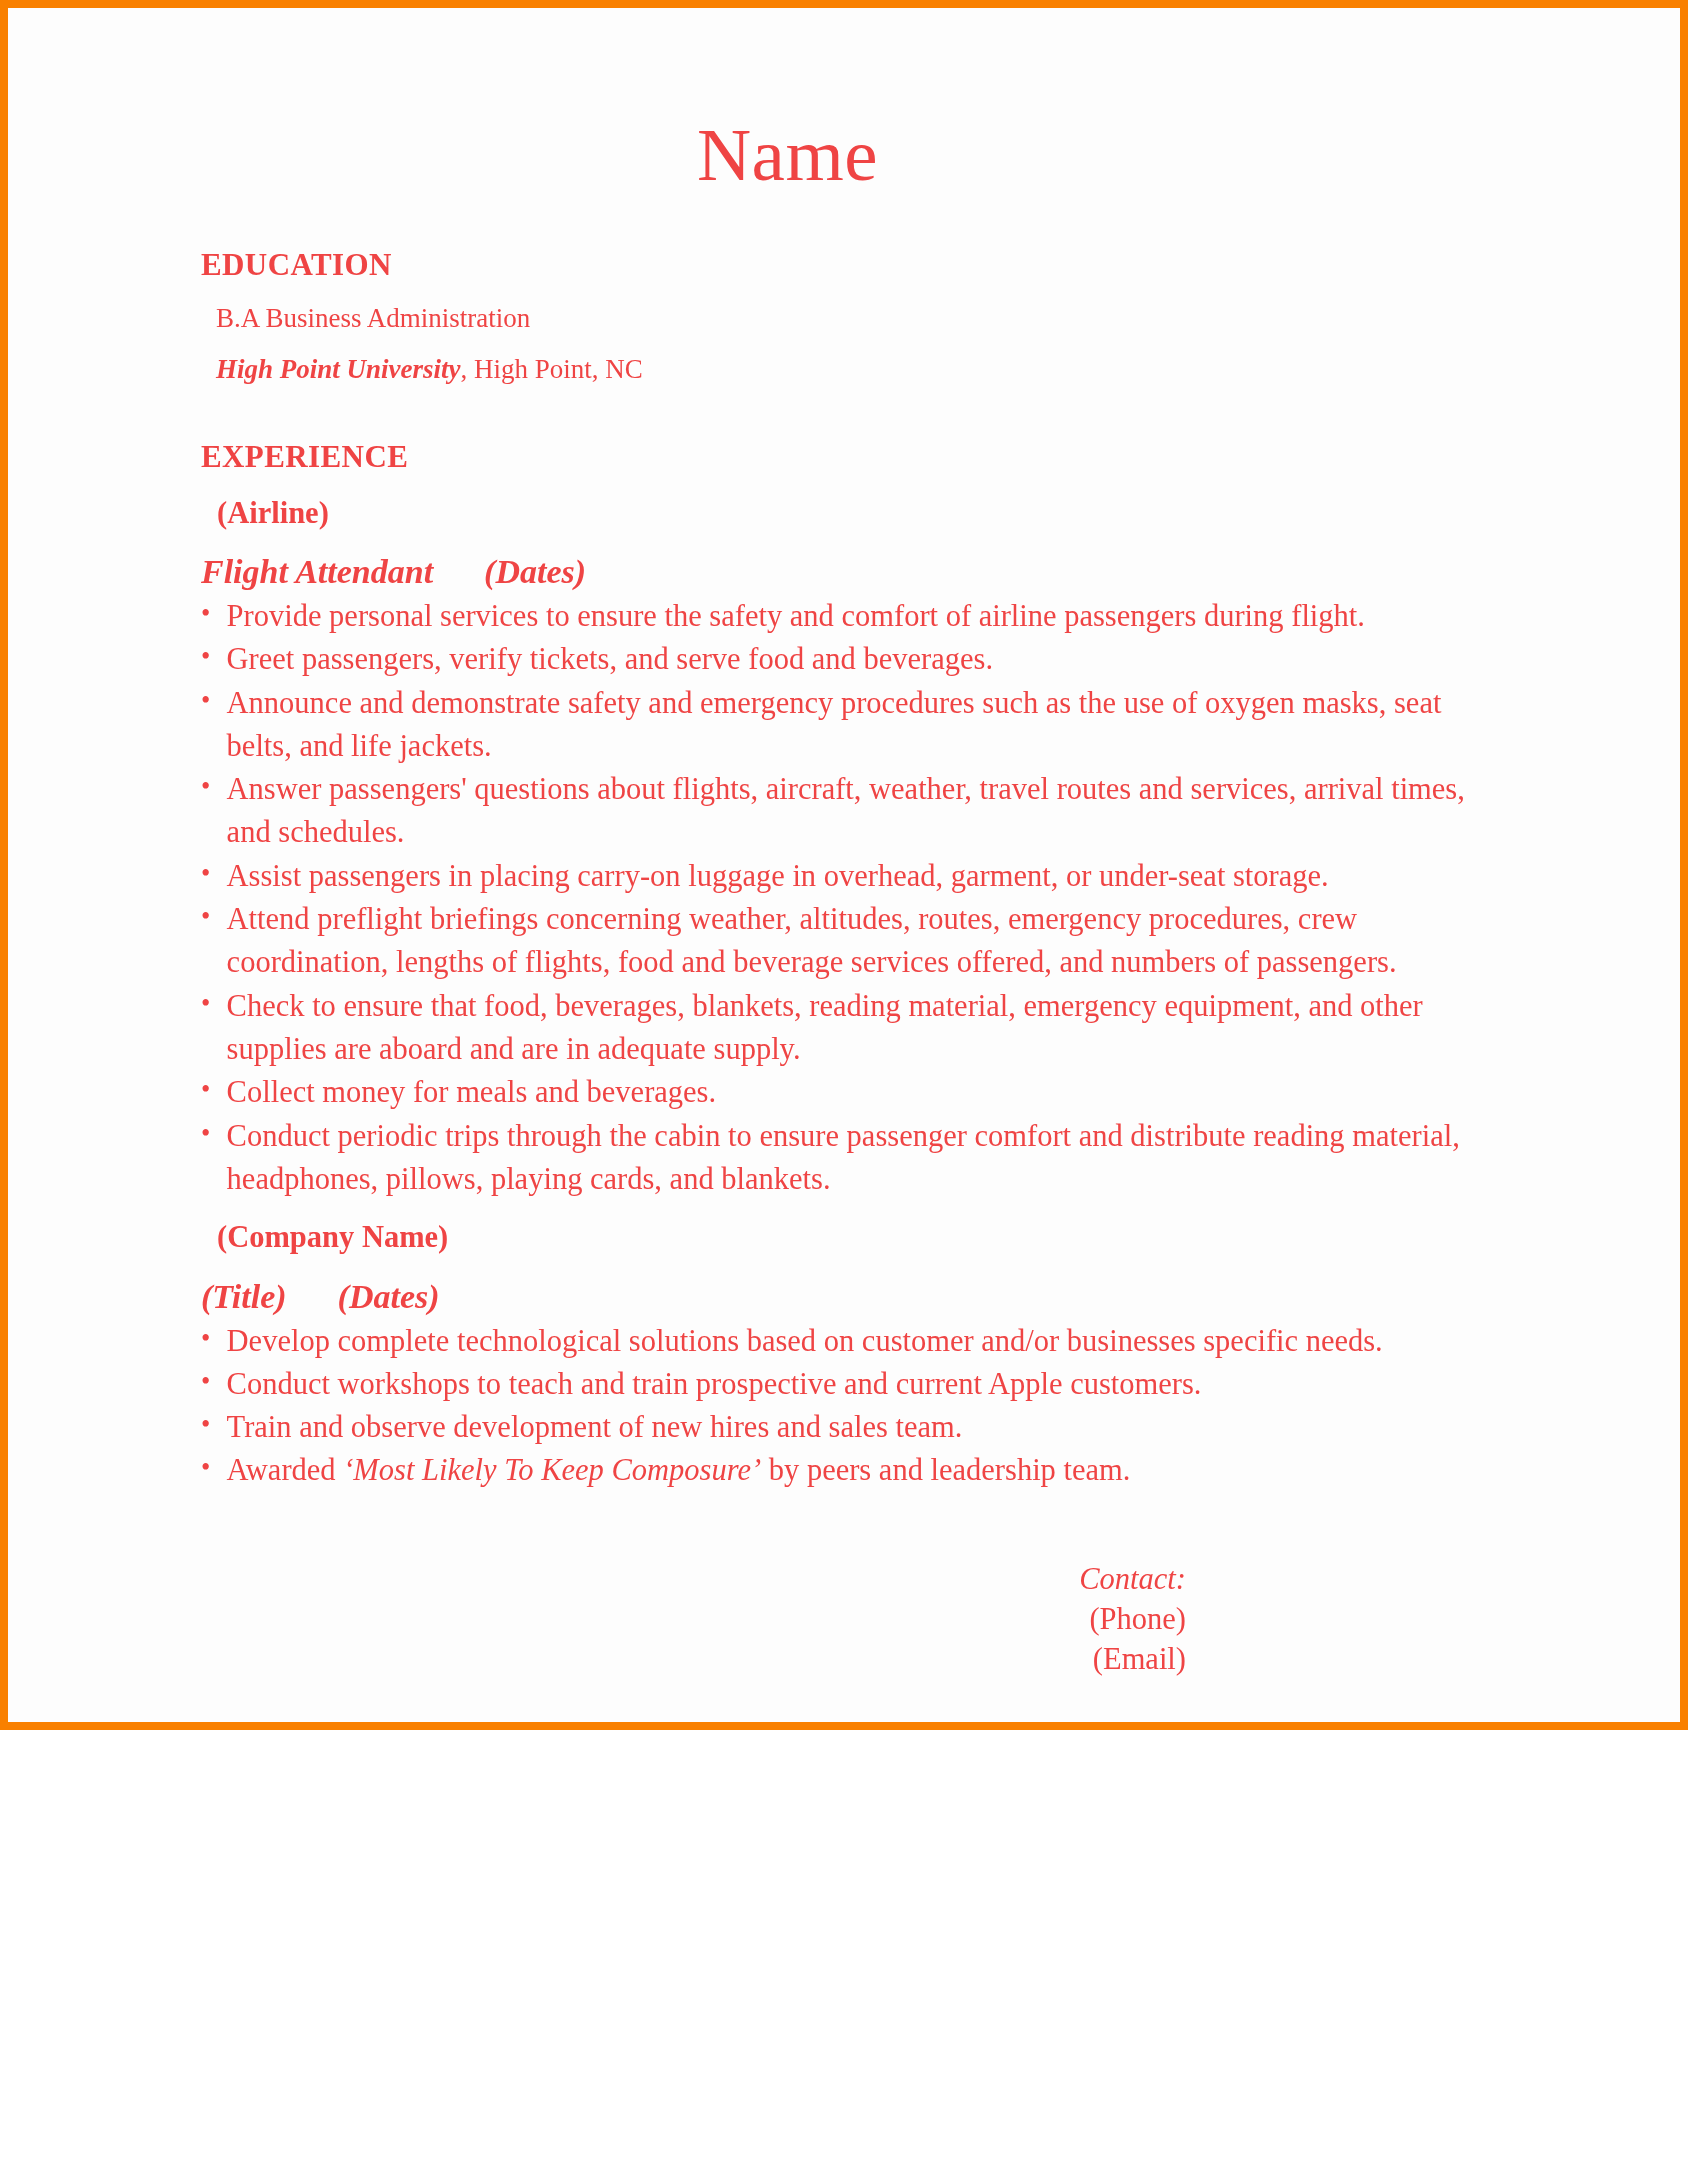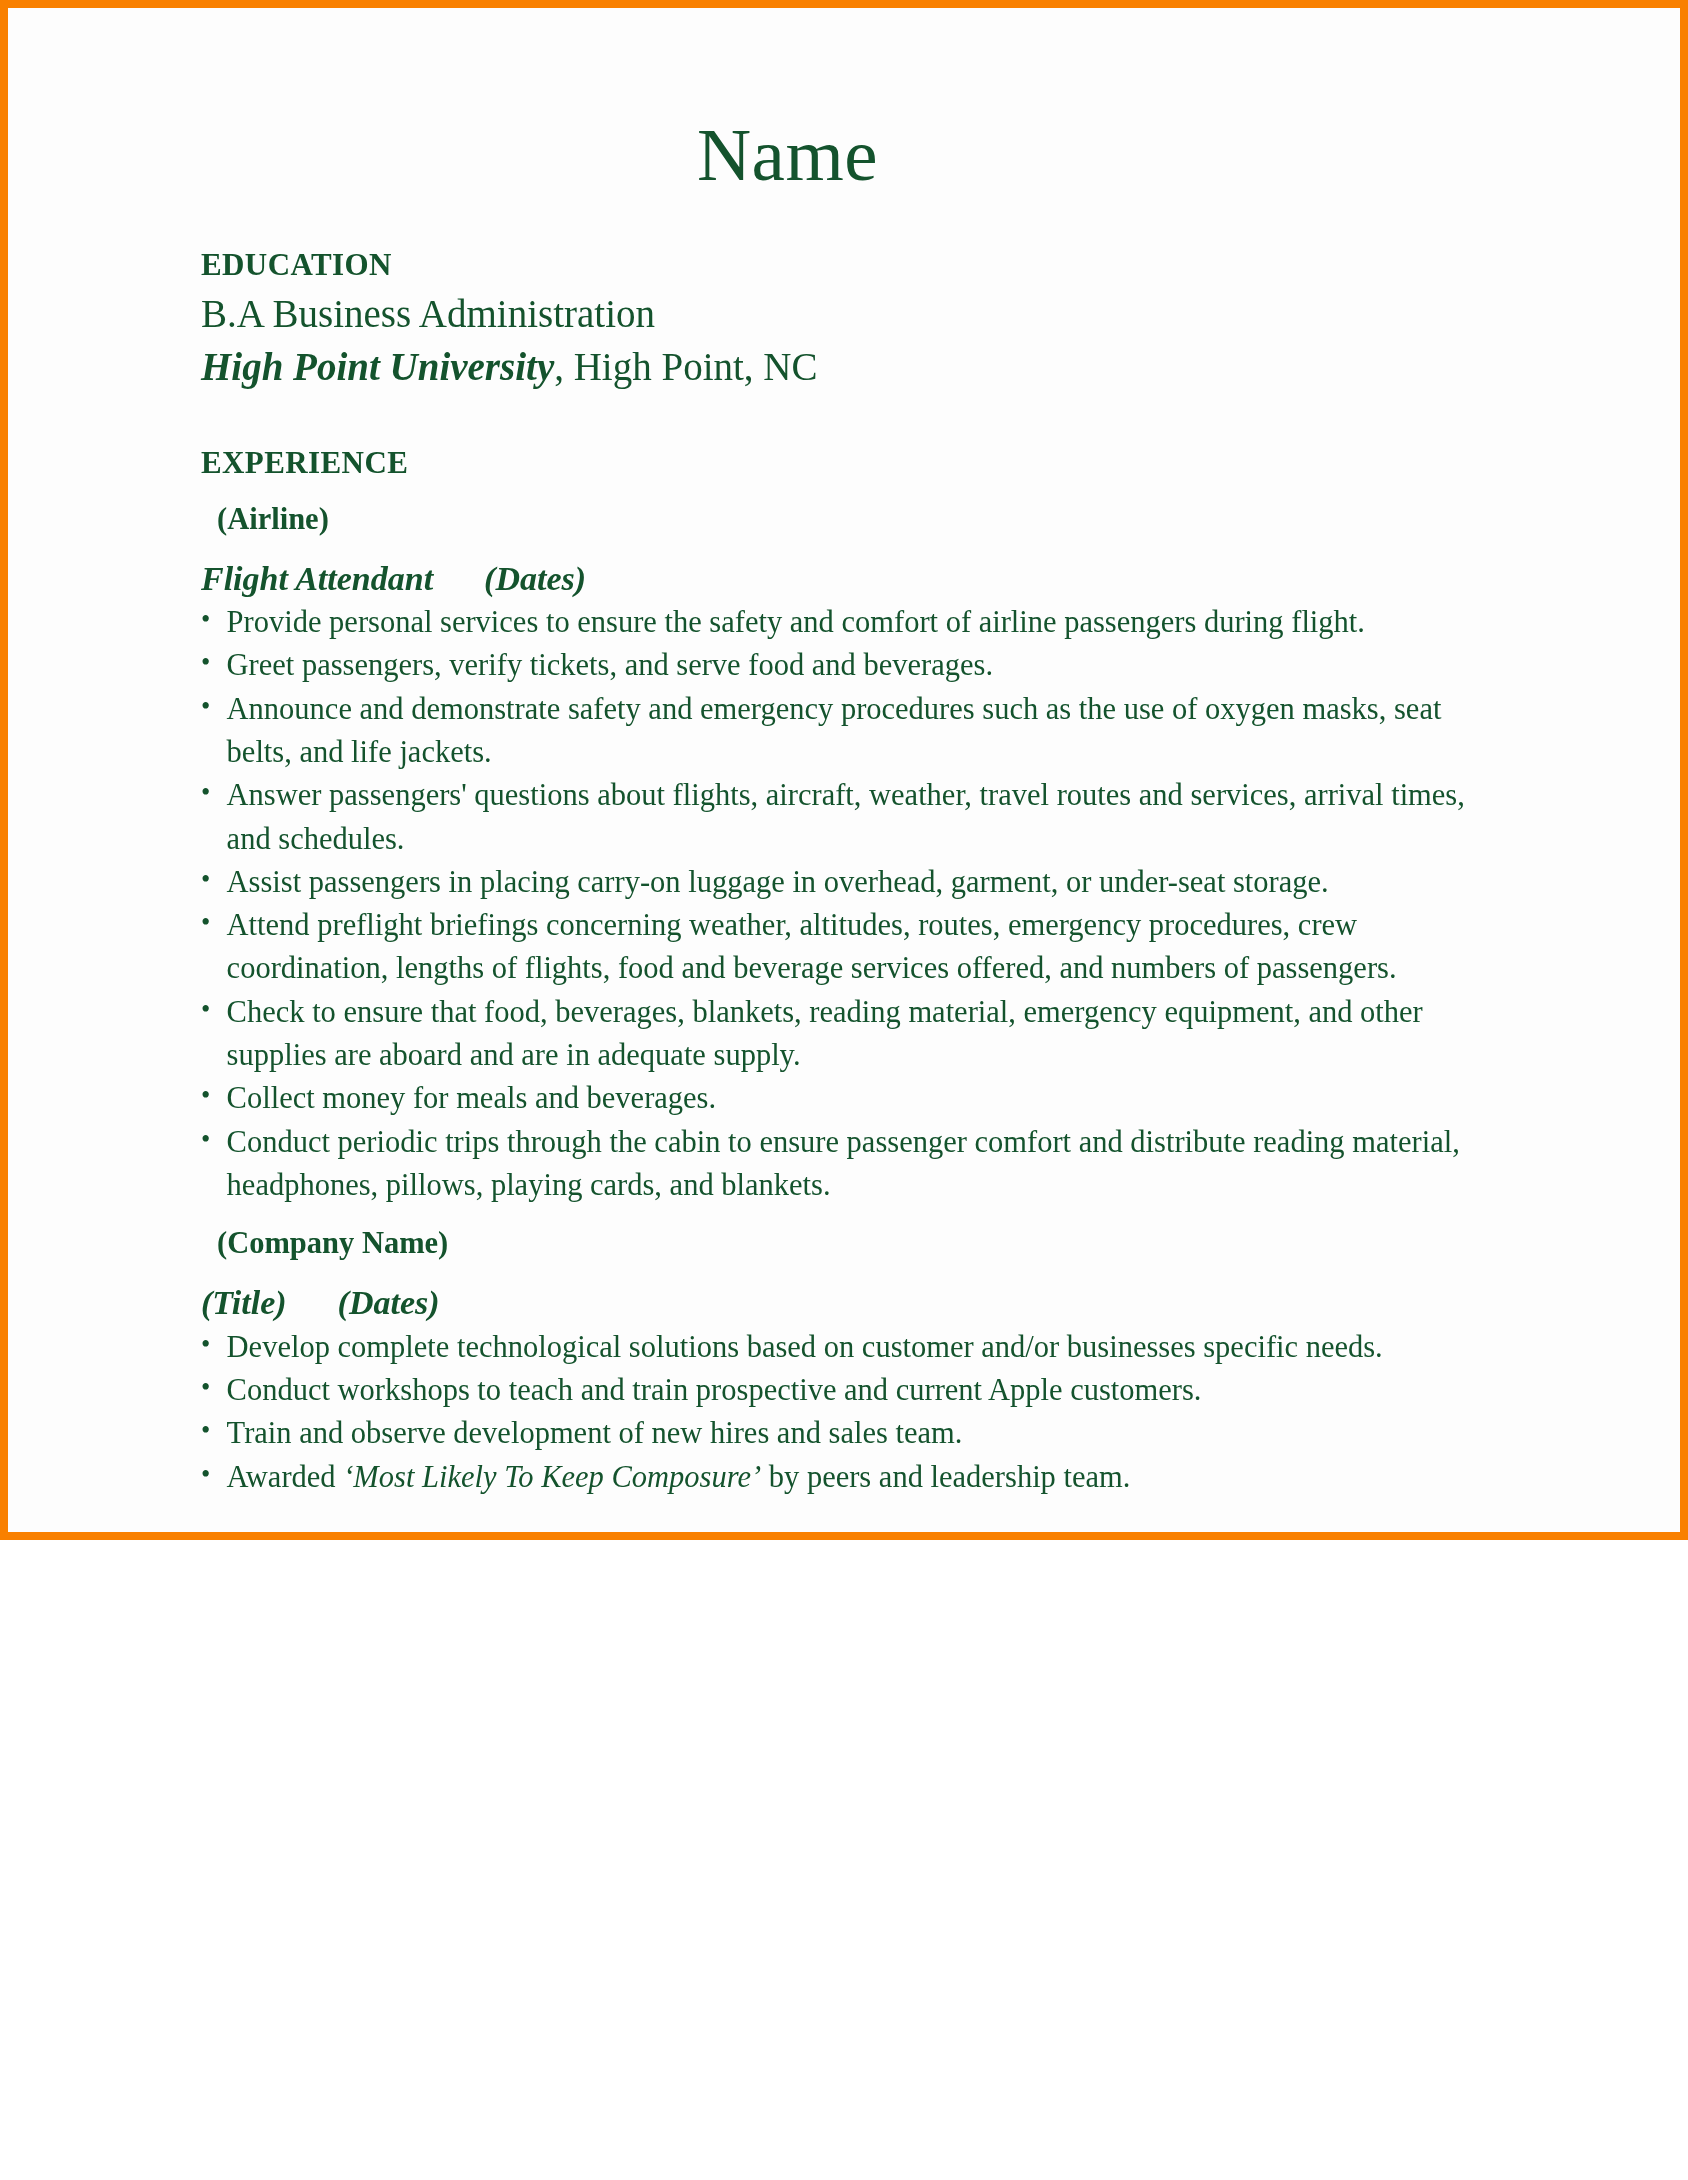--- a/index.html
+++ b/index.html
@@ -3,27 +3,27 @@
 <meta charset="utf-8">
 <style>
   html, body {
     margin: 0;
     padding: 0;
     background: #ffffff;
   }
   .page {
     position: relative;
     width: 1688px;
-    height: 1540px;
+    height: 1730px;
     box-sizing: border-box;
     border: 8.9px solid #f98000;
     background: #fdfdfd;
     overflow: hidden;
     font-family: "Liberation Serif", "DejaVu Serif", serif;
-    color: #14532d;
+    color: #ef4444;
   }
   .sheet {
     position: absolute;
     left: 0;
     top: 0;
     right: 0;
     bottom: 0;
     background: #fdfdfd;
   }
   .content {
@@ -51,23 +51,23 @@
   .section-heading {
     font-size: 31px;
     font-weight: bold;
     line-height: 1.25;
     letter-spacing: 0.4px;
     margin: 0 0 3.9px 0;
   }
 
   
   .line {
-    font-size: 39px;
+    font-size: 27px;
     line-height: 1.34;
-    margin: 0;
+    margin: 15px;
   }
   .sub-bold {
     font-size: 30.5px;
     line-height: 1.34;
     font-weight: bold;
     margin: 16px;
   }
   .sub-bolditalic {
     font-size: 34px;
     line-height: 1.34;

